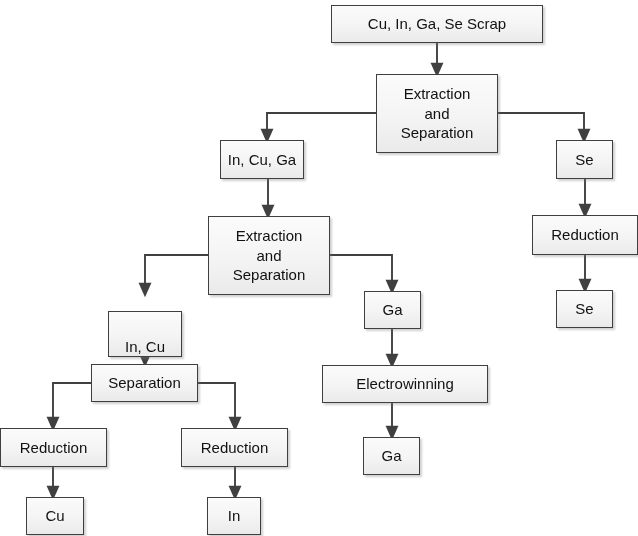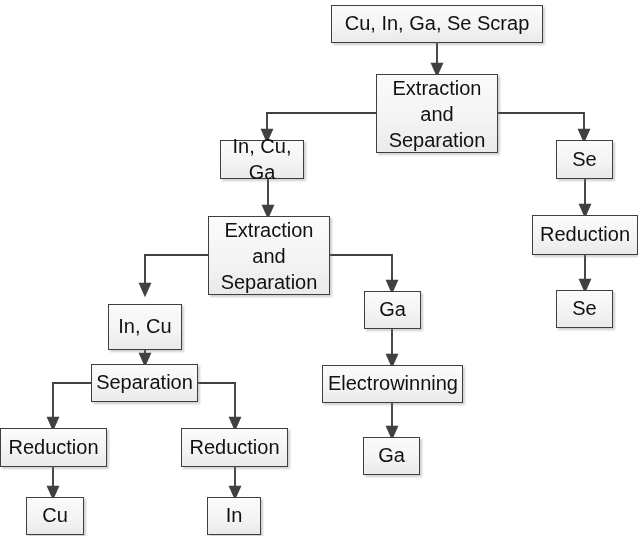--- a/index.html
+++ b/index.html
@@ -9,21 +9,21 @@
   svg.wires{position:absolute;left:0;top:0;width:638px;height:536px;pointer-events:none;}
   .node{
     position:absolute;
     box-sizing:border-box;
     background:linear-gradient(to bottom,#fbfbfb 0%,#f4f4f4 55%,#eaeaea 100%);
     border:1px solid #3f3f3f;
     box-shadow:2px 2px 2px rgba(120,120,120,0.35);
     display:flex;align-items:center;justify-content:center;
     text-align:center;
     color:#111111;
-    font-size:20px;
+    font-size:15px;
     line-height:1.28;
     z-index:2;
   }
   .node span{display:block;padding:0 4px;}
   .multiline{line-height:1.30;}
 </style>
 </head>
 <body>
 
 <div id="canvas">
@@ -65,33 +65,33 @@
       </div>
       <div class="node" style="left: 556px; top: 140px; width: 57px; height: 39px;">
         <span>Se</span>
       </div>
       <div class="node multiline" style="left: 208px; top: 216px; width: 122px; height: 79px;">
         <span>Extraction<br>and<br>Separation</span>
       </div>
       <div class="node" style="left: 532px; top: 215px; width: 106px; height: 40px;">
         <span>Reduction</span>
       </div>
-      <div class="node" style="left: 108px; top: 304px; width: 74px; height: 46px;">
+      <div class="node" style="left: 108px; top: 311px; width: 74px; height: 46px; align-items: flex-end;">
         <span>In, Cu</span>
       </div>
       <div class="node" style="left: 364px; top: 291px; width: 57px; height: 38px;">
         <span>Ga</span>
       </div>
       <div class="node" style="left: 556px; top: 290px; width: 57px; height: 38px;">
         <span>Se</span>
       </div>
       <div class="node" style="left: 91px; top: 364px; width: 107px; height: 38px;">
         <span>Separation</span>
       </div>
-      <div class="node" style="left: 322px; top: 365px; width: 141px; height: 38px; justify-content: flex-end;">
+      <div class="node" style="left: 322px; top: 365px; width: 166px; height: 38px;">
         <span>Electrowinning</span>
       </div>
       <div class="node" style="left: 0px; top: 428px; width: 107px; height: 39px;">
         <span>Reduction</span>
       </div>
       <div class="node" style="left: 181px; top: 428px; width: 107px; height: 39px;">
         <span>Reduction</span>
       </div>
       <div class="node" style="left: 363px; top: 437px; width: 57px; height: 38px;">
         <span>Ga</span>

